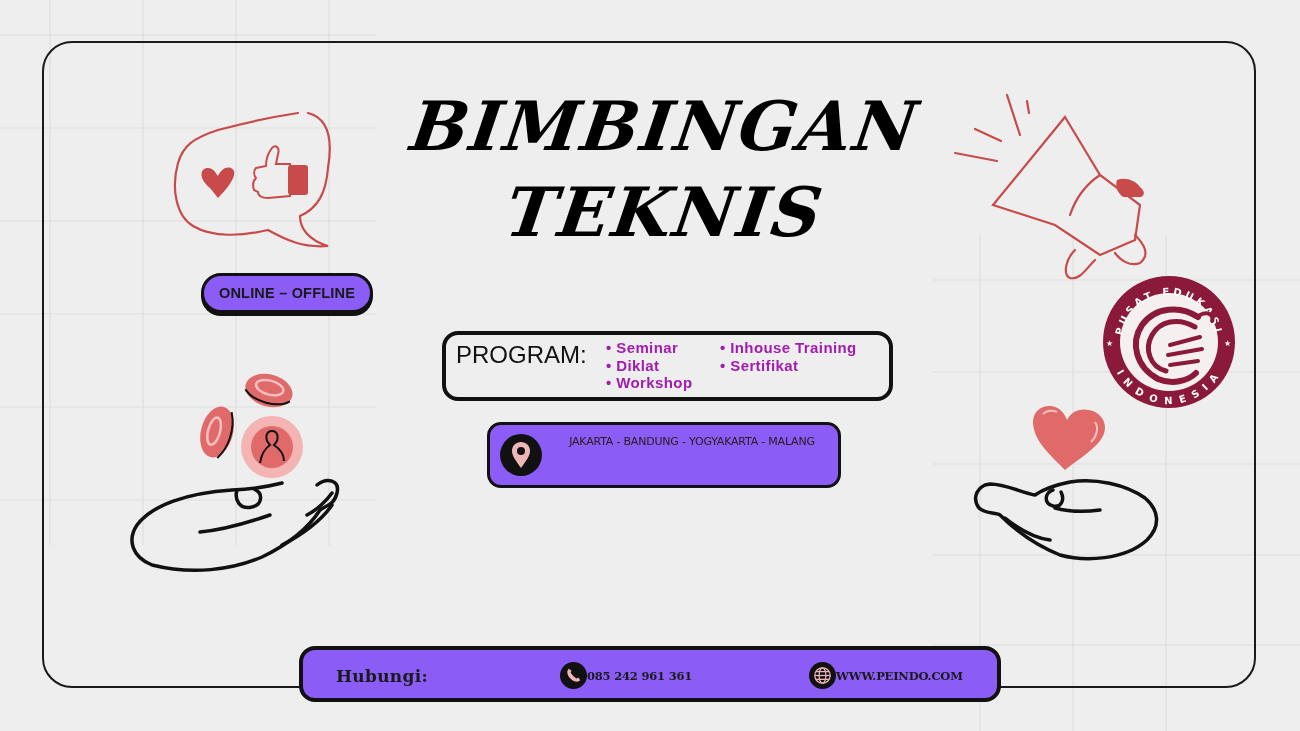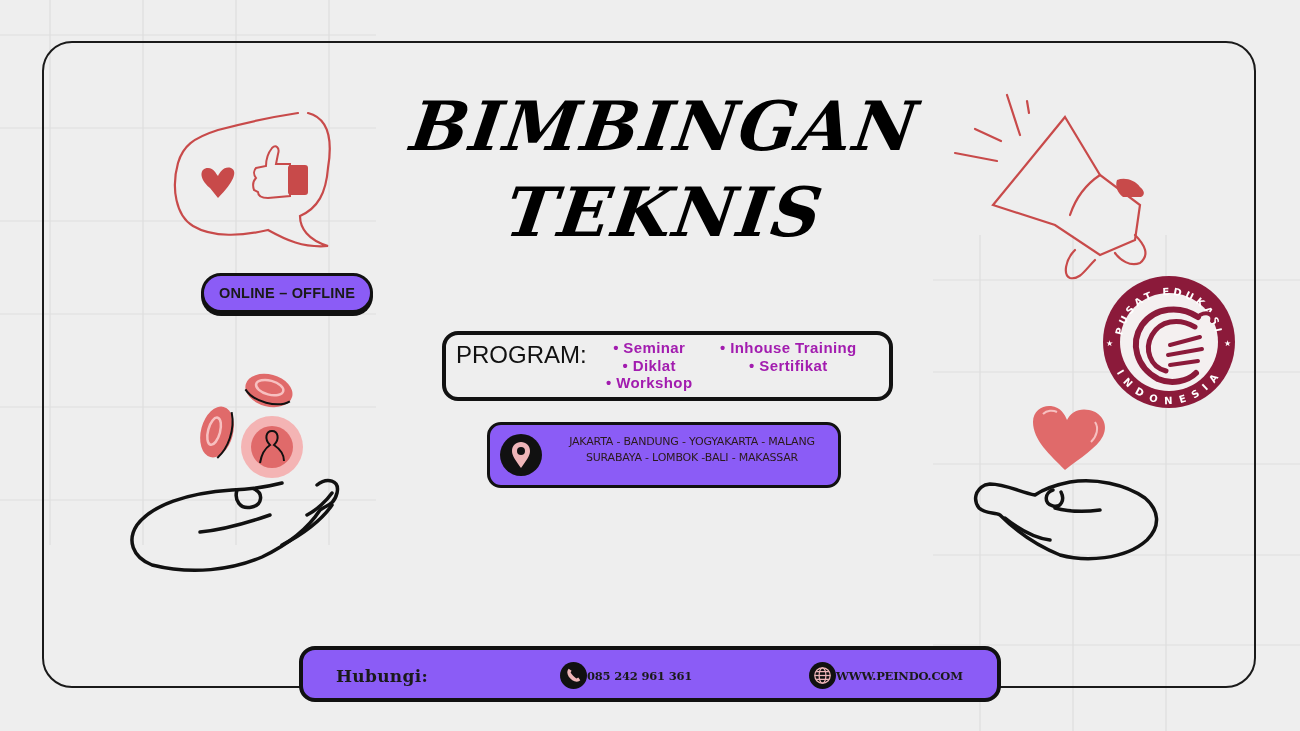--- a/index.html
+++ b/index.html
@@ -28,21 +28,20 @@
   }
   .mode-pill {
     left:201px; top:273px; width:172px; height:40px; border-radius:20px;
     display:flex; align-items:center; justify-content:center;
     font-weight:bold; font-size:14.5px; color:#1a1a1a; letter-spacing:0.2px;
   }
   .program-box {
     position:absolute; left:442px; top:331px; width:451px; height:70px;
     border:4px solid #111; border-radius:16px; box-sizing:border-box;
     background:#eeeeee;
-    text-align:center;
   }
   .program-label {
     position:absolute; left:10px; top:6px; font-size:24px; color:#111;
     font-family:"Liberation Sans", sans-serif;
   }
   .program-list { position:absolute; top:4px; margin:0; padding:0; list-style:none; }
   .program-list li {
     font-weight:bold; font-size:15px; color:#a21caf; line-height:17.5px;
     letter-spacing:0.4px;
   }
@@ -209,21 +208,20 @@
 </div>
 
 <div class="pill location-box">
   <svg class="loc-icon" viewBox="0 0 42 42">
     <circle cx="21" cy="21" r="21" fill="#111"></circle>
     <path d="M21 34 C16 27 12 22 12 17 C12 11.5 16 8 21 8 C26 8 30 11.5 30 17 C30 22 26 27 21 34 Z" fill="#efb6b8"></path>
     <circle cx="21" cy="17" r="4" fill="#111"></circle>
   </svg>
   <div class="loc-text">
     <div>JAKARTA - BANDUNG - YOGYAKARTA - MALANG</div>
-    <div>SURABAYA - LOMBOK -BALI - MAKASSAR</div>
   </div>
 </div>
 
 <div class="pill contact-bar">
   <div class="contact-label">Hubungi:</div>
   <div class="contact-item phone">
     <svg class="ic" viewBox="0 0 28 28">
       <circle cx="14" cy="14" r="14" fill="#111"></circle>
       <path d="M9 7 C8 8 7 10 8 13 C9 16 12 19 15 20 C18 21 20 20 21 19 L19 16 L17 17 C15 16 12 13 11 11 L12 9 Z" fill="#efb6b8"></path>
     </svg>

